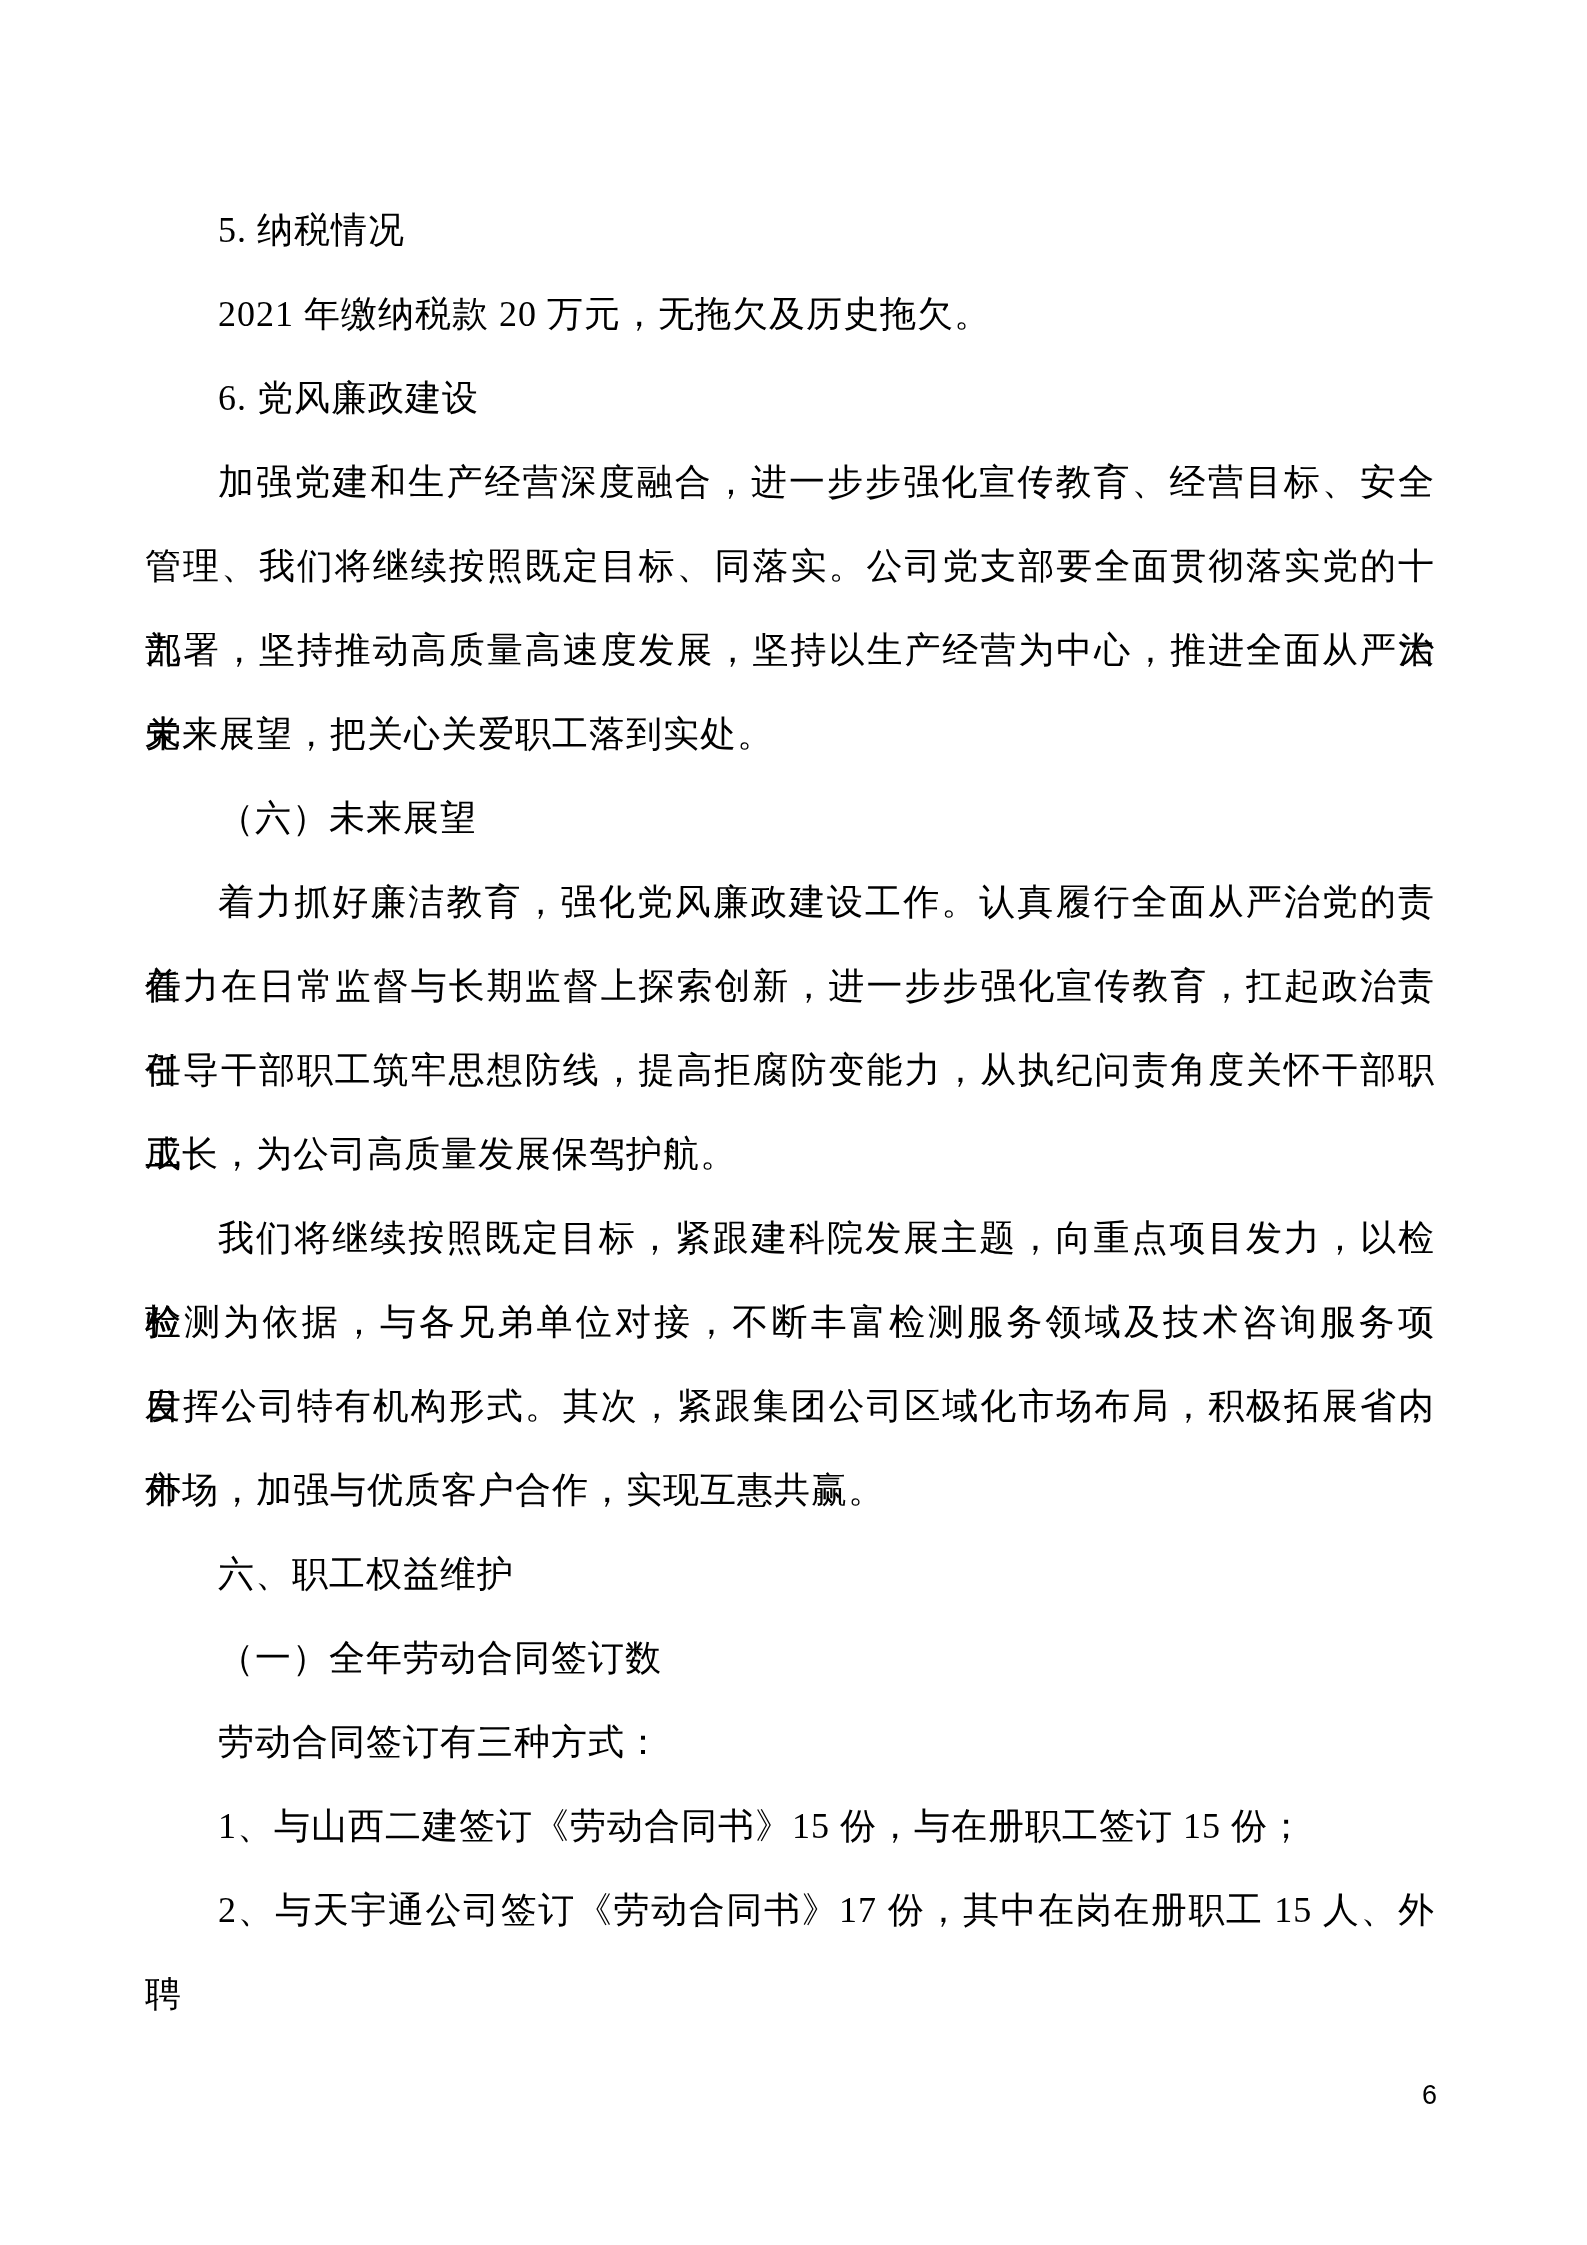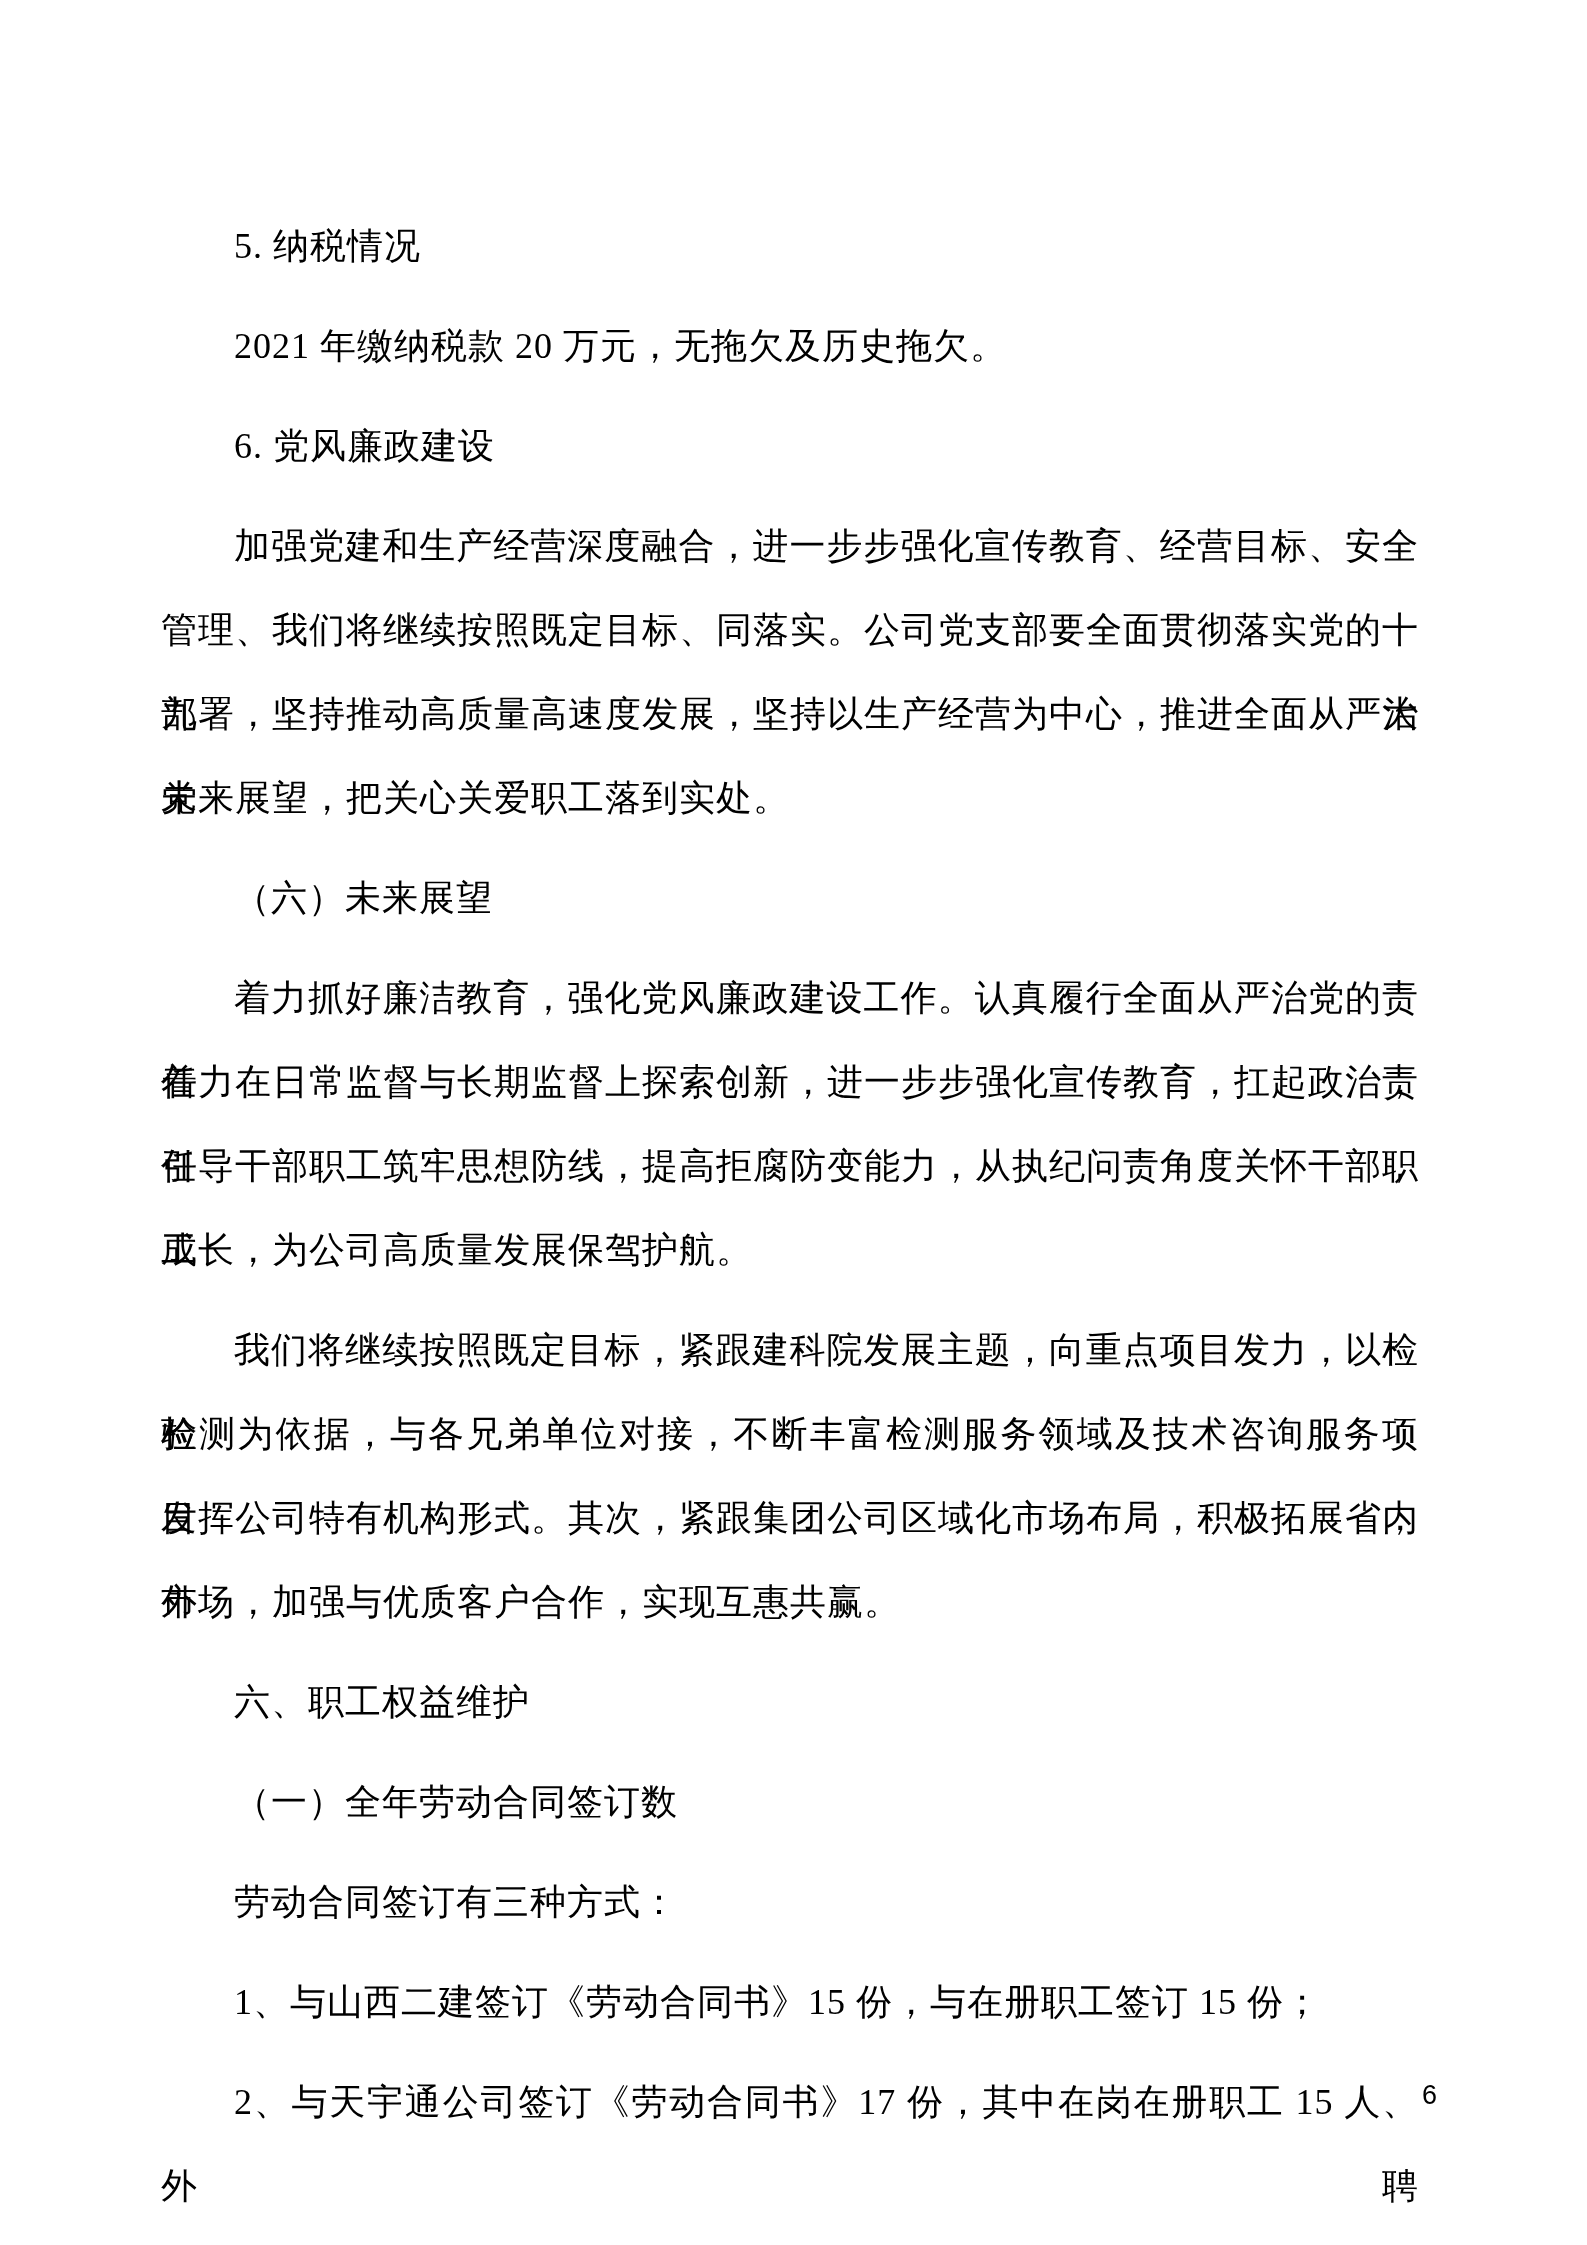--- a/index.html
+++ b/index.html
@@ -19,21 +19,21 @@
     position: absolute;
     inset: 0;
     background: #ffffff;
   }
   .text-block {
     position: absolute;
     left: 145px;
     top: 188px;
     width: 1290px;
   }
-  .paragraph { margin: 16px; padding: 0; }
+  .paragraph { margin: 0; padding: 0; }
   .line {
     height: 84px;
     line-height: 84px;
     font-size: 36px;
     letter-spacing: 1px;
     white-space: normal;
   }
   .line.justify {
     text-align: justify;
     text-align-last: justify;

